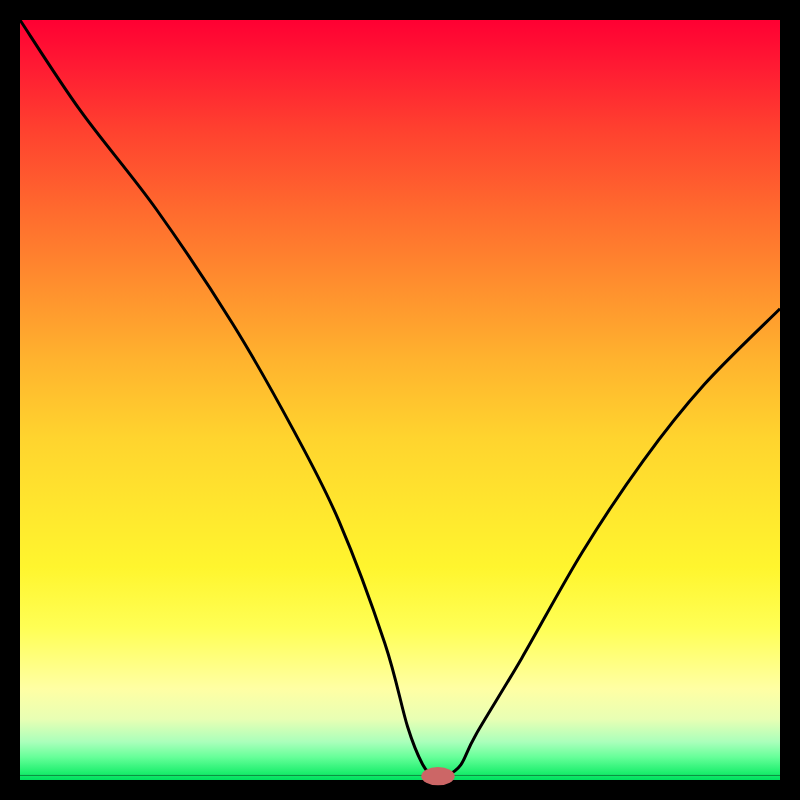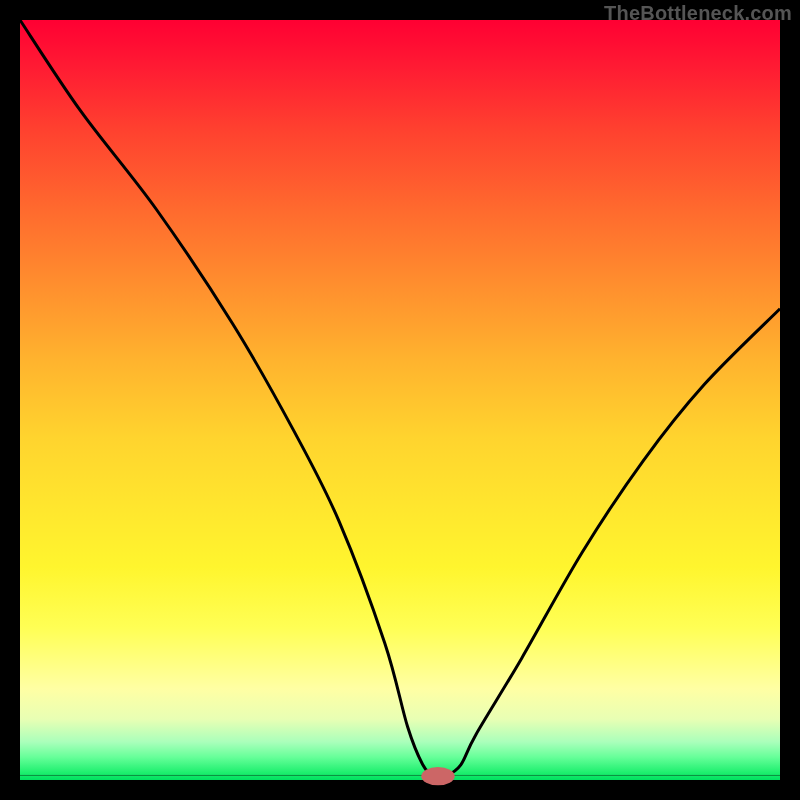--- a/index.html
+++ b/index.html
@@ -66,14 +66,13 @@
 <body>
 
 <div class="frame">
   <div class="plot-area">
     <svg class="curve" viewBox="0 0 100 100" preserveAspectRatio="none">
       <path id="curve-path" fill="none" vector-effect="non-scaling-stroke" d="M 0 0 C 1.3333333333333333 2, 5 7.833333333333333, 8 12 C 11 16.166666666666668, 14.666666666666666 20.333333333333332, 18 25 C 21.333333333333336 29.666666666666668, 25.000000000000004 35.166666666666664, 28.000000000000004 40 C 31.000000000000004 44.833333333333336, 33.666666666666664 49.666666666666664, 36 54 C 38.333333333333336 58.333333333333336, 40 61.333333333333336, 42 66 C 44 70.66666666666667, 46.5 77.5, 48 82 C 49.5 86.5, 50.166666666666664 90.33333333333333, 51 93 C 51.833333333333336 95.66666666666667, 52.416666666666664 96.91666666666667, 53 98 C 53.583333333333336 99.08333333333333, 54.00000000000001 99.25, 54.50000000000001 99.5 C 55.00000000000001 99.75, 55.41666666666668 99.75, 56.00000000000001 99.5 C 56.583333333333336 99.25, 57.33333333333333 98.91666666666667, 57.99999999999999 98 C 58.66666666666666 97.08333333333333, 58.666666666666664 96.33333333333333, 60 94 C 61.333333333333336 91.66666666666667, 63.666666666666664 88, 66 84 C 68.33333333333333 80, 71.33333333333333 74.33333333333333, 74 70 C 76.66666666666667 65.66666666666667, 79.33333333333333 61.666666666666664, 82 58 C 84.66666666666667 54.333333333333336, 87 51.333333333333336, 90 48 C 93 44.666666666666664, 98.33333333333333 39.666666666666664, 100 38" stroke="#000000" stroke-width="3"></path>
       <line id="baseline" x1="0" y1="99.4" x2="100" y2="99.4" stroke="#000" stroke-width="0.4" vector-effect="non-scaling-stroke"></line>
       <ellipse id="marker" cx="55.00000000000001" cy="99.5" rx="2.2" ry="1.2" fill="#cc6666"></ellipse>
     </svg>
   </div>
-  <div class="watermark">TheBottleneck.com</div>
 </div>
 
 </body></html>

